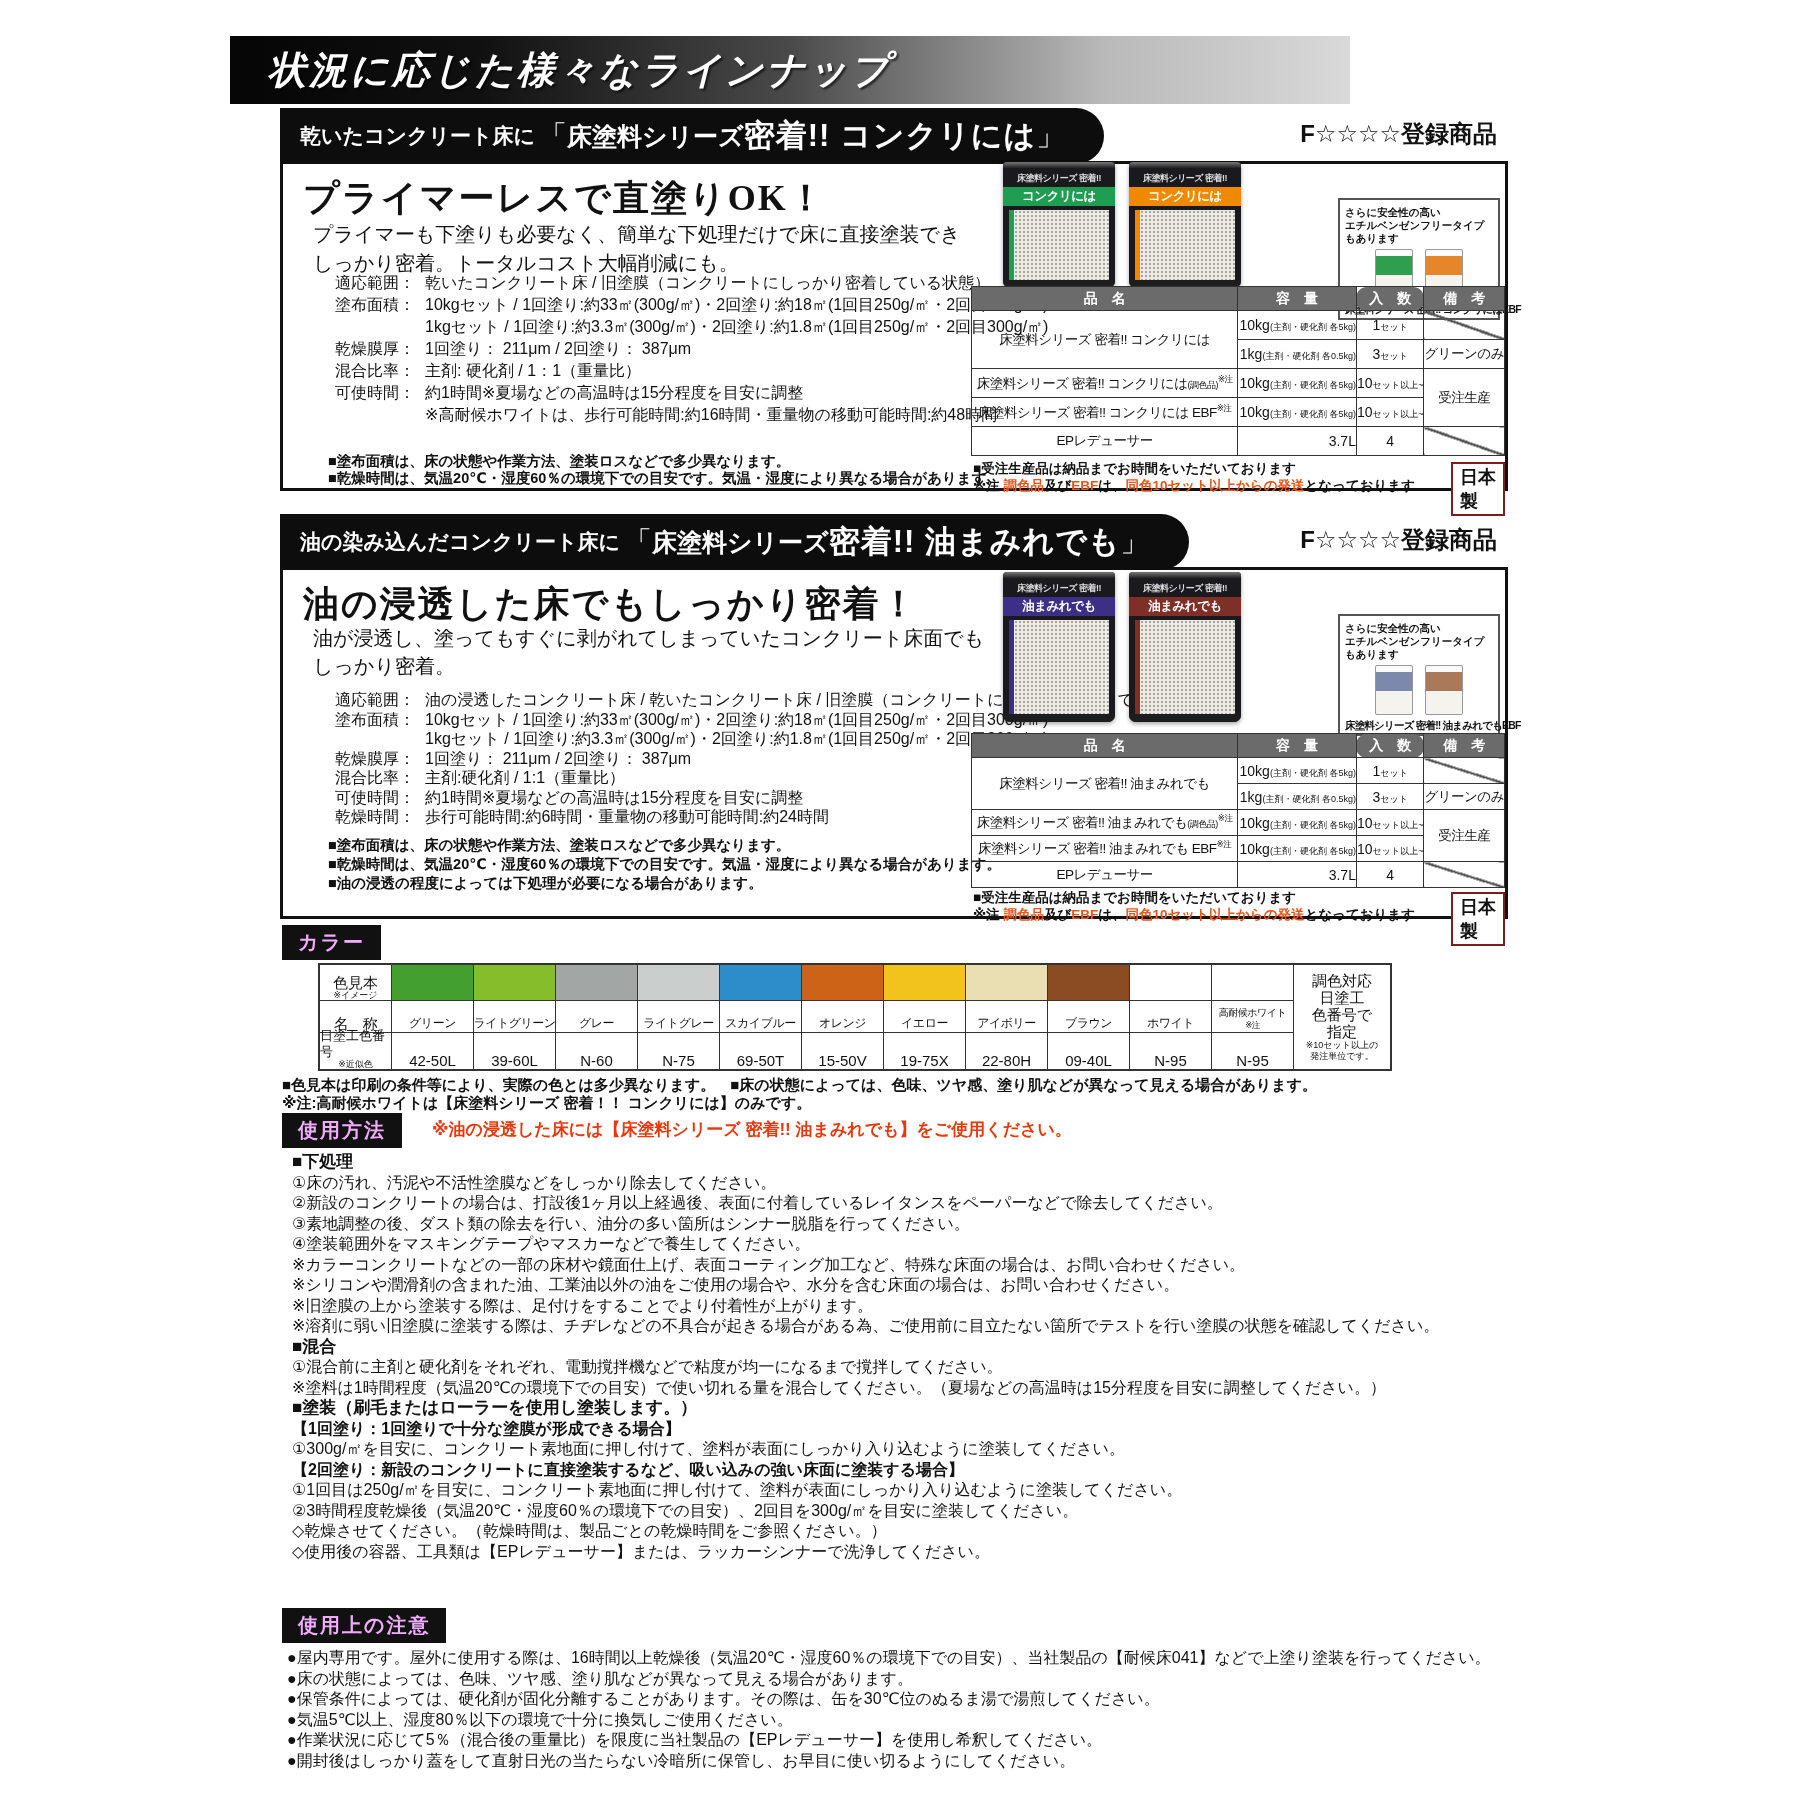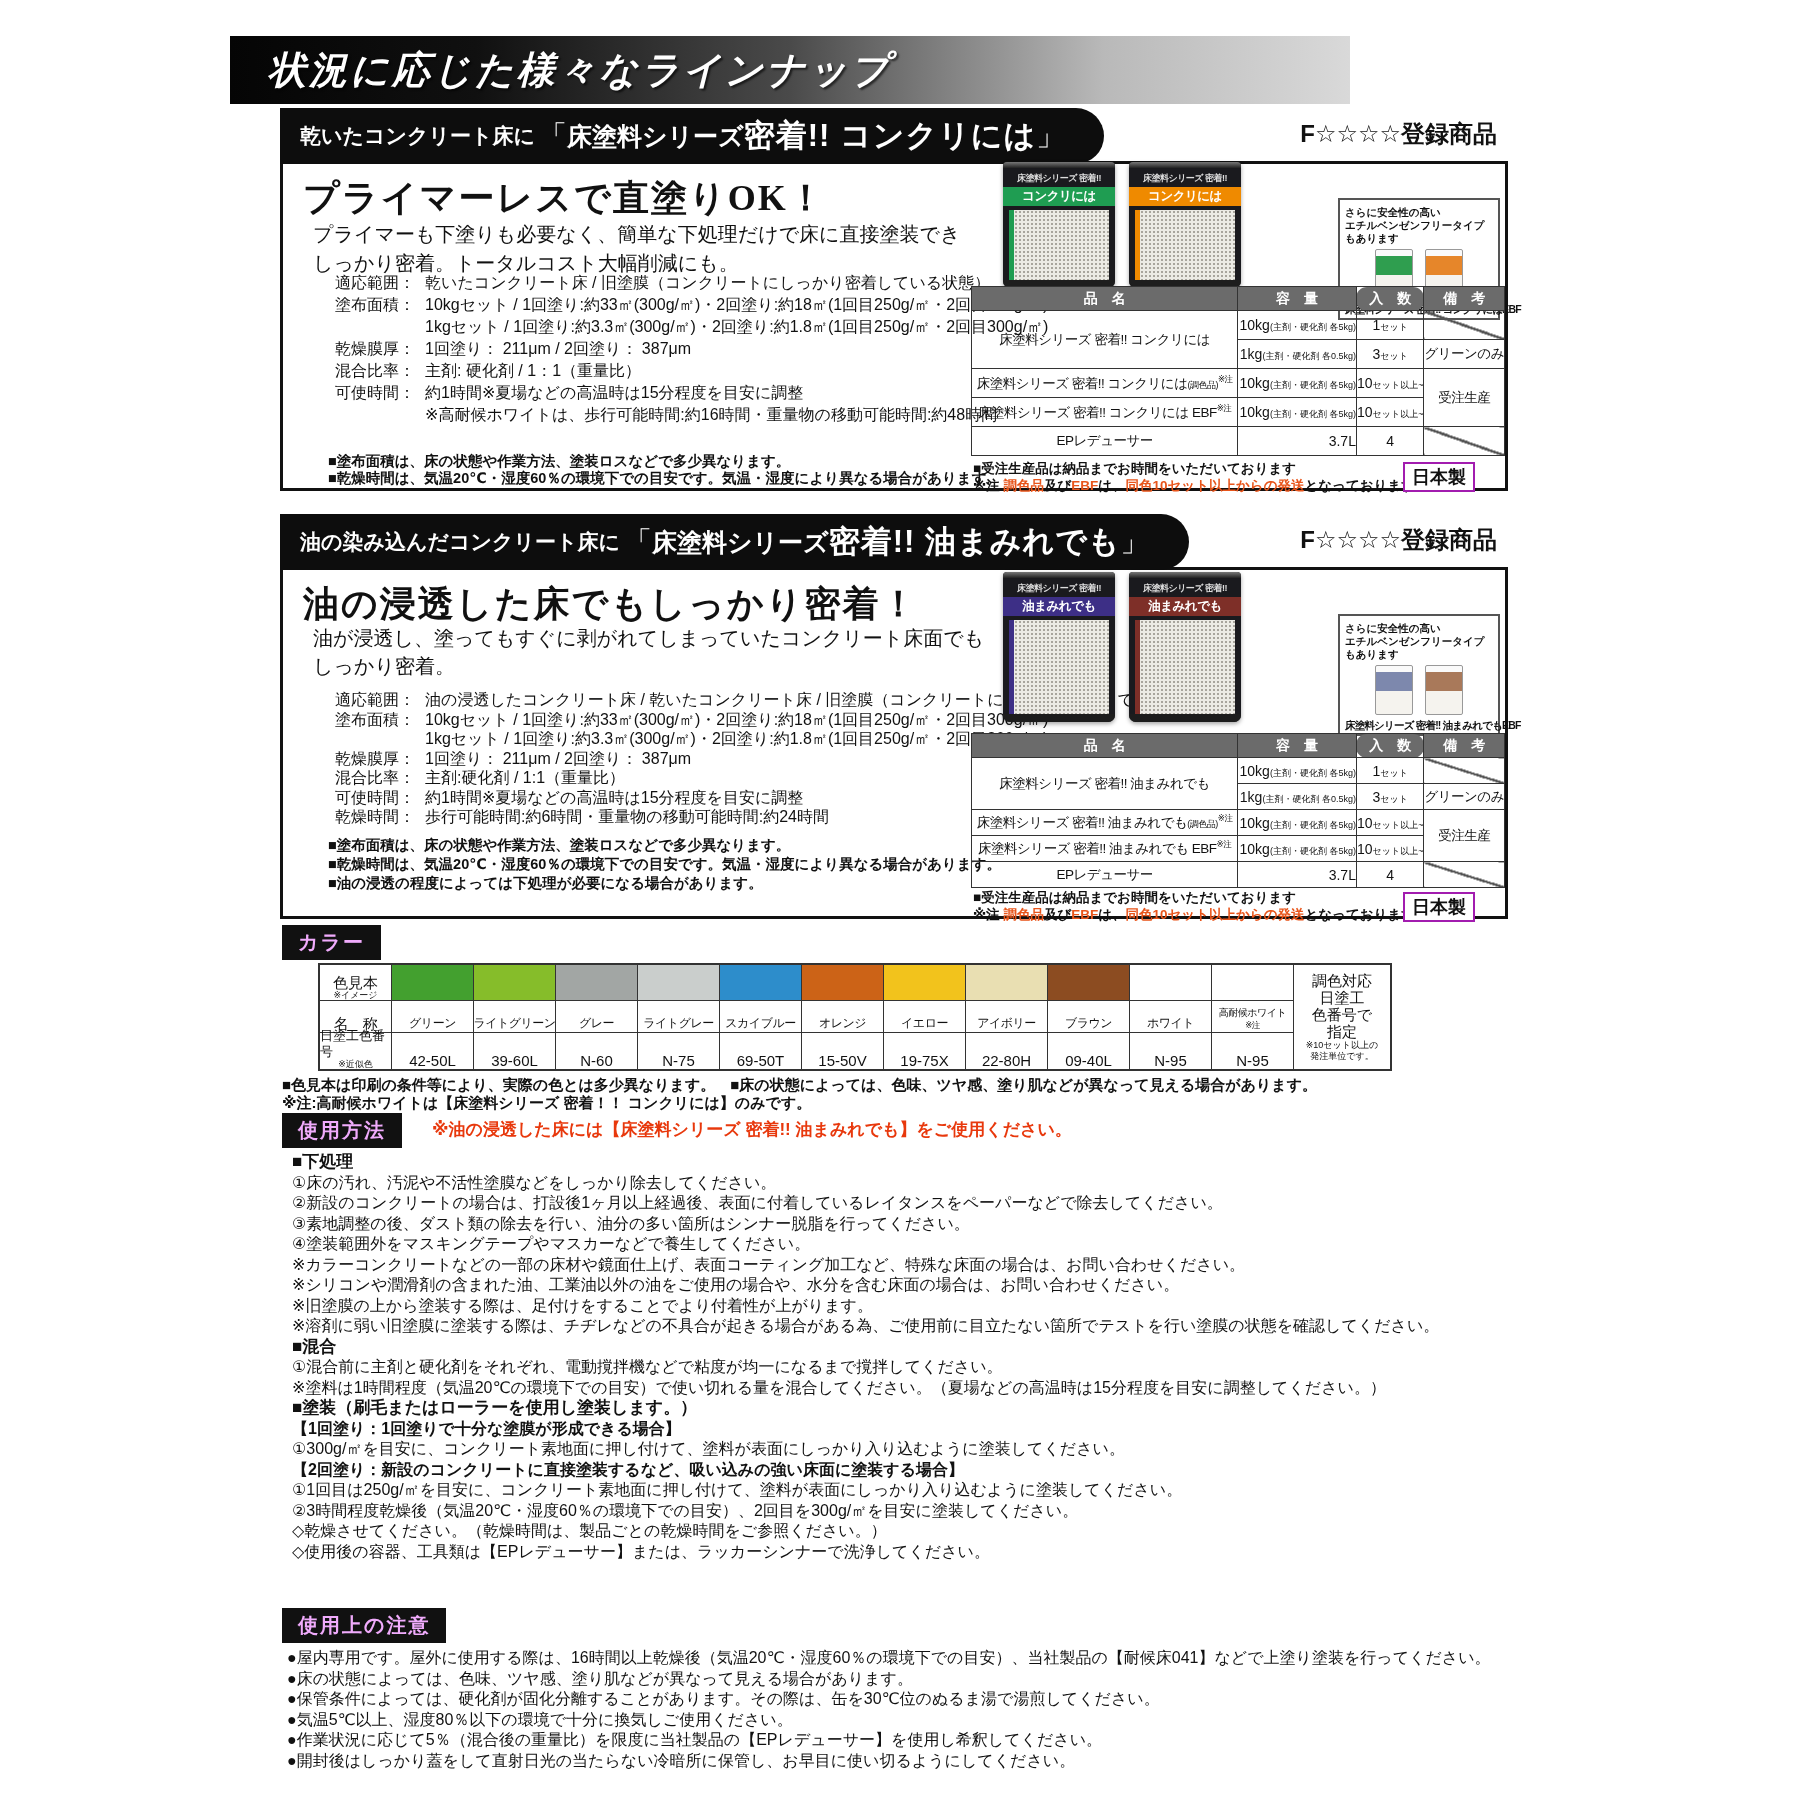--- a/index.html
+++ b/index.html
@@ -95,21 +95,21 @@
   .c-cap .sm, .c-qty .sm, .c-name .sm { font-size:9px; }
   .c-qty { text-align:center; }
   .c-note { text-align:center; font-size:13.5px; letter-spacing:-0.5px; }
   sup { font-size:8.5px; vertical-align:super; }
   .slash { background:linear-gradient(to top right, transparent 47.5%, #555 47.5%, #555 52.5%, transparent 52.5%); }
 
   .tnotes { position:absolute; left:690px; font-size:13.5px; font-weight:bold; line-height:16.5px; white-space:nowrap; }
   #sec1 .tnotes { top:297px; }
   #sec2 .tnotes { top:320px; }
   .hl { color:#e8551b; }
-  .made { position:absolute; left:1120px; border:2px solid #a21caf; font-size:18px; font-weight:bold; padding:1px 7px; background:#fff; }
+  .made { position:absolute; left:1168px; border:2px solid #7f1d1d; font-size:18px; font-weight:bold; padding:1px 7px; background:#fff; }
   #sec1 .made { top:298px; }
   #sec2 .made { top:322px; }
 
   
   .black-label { position:absolute; background:#111; color:#f0abfc; font-weight:bold; font-size:20px; padding:4px 16px; letter-spacing:2px; }
   #color-label { left:282px; top:925px; }
   #usage-label { left:282px; top:1113px; }
   #caution-label { left:282px; top:1608px; }
 
   

